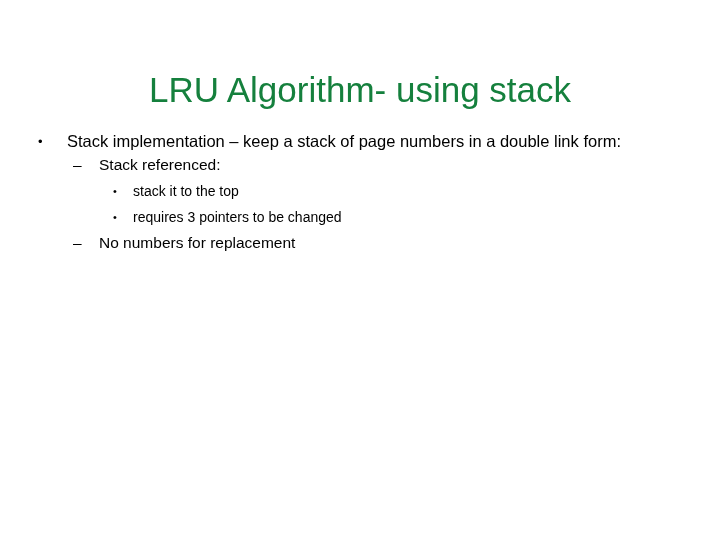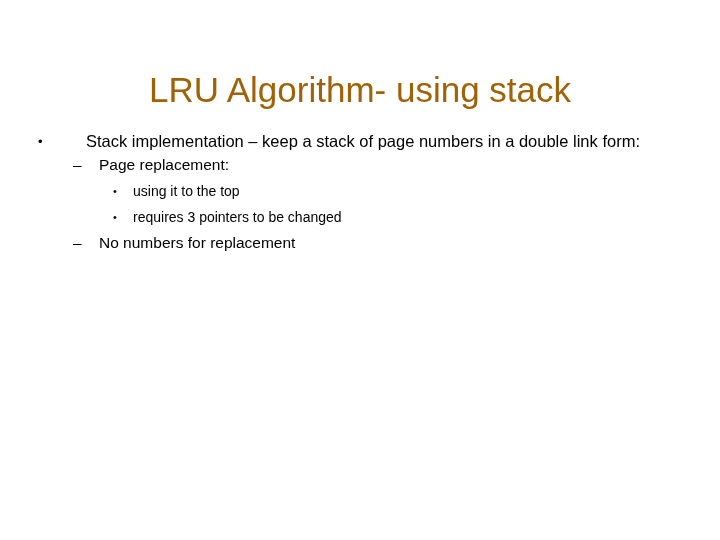--- a/index.html
+++ b/index.html
@@ -27,21 +27,21 @@
   .slide-title {
     position: absolute;
     left: 0;
     top: 46px;
     width: 720px;
     text-align: center;
     font-size: 35px;
     line-height: 42px;
     font-weight: normal;
     letter-spacing: 0px;
-    color: #a16207;
+    color: #15803d;
     white-space: nowrap;
   }
 
   
   .slide-body {
     position: absolute;
     left: 0;
     top: 131px;
     width: 720px;
   }
@@ -67,21 +67,21 @@
     font-size: 16.5px;
     line-height: 21px;
     margin-bottom: 0px;
   }
   .lvl1 .marker {
     left: 38px;
     font-size: 13px;
     line-height: 21px;
   }
   .lvl1 .btext {
-    margin-left: 86px;
+    margin-left: 67px;
     margin-right: 58px;
   }
 
   
   .lvl2 {
     font-size: 15.5px;
     line-height: 26px;
   }
   .lvl2 .marker {
     left: 73px;
@@ -117,26 +117,26 @@
 
   <div class="slide-body">
 
     <div class="bullet-row lvl1">
       <span class="marker">•</span>
       <span class="btext">Stack implementation – keep a stack of page numbers in a double link form:</span>
     </div>
 
     <div class="bullet-row lvl2">
       <span class="marker">–</span>
-      <span class="btext">Page replacement:</span>
+      <span class="btext">Stack referenced:</span>
     </div>
 
     <div class="bullet-row lvl3">
       <span class="marker">•</span>
-      <span class="btext">using it to the top</span>
+      <span class="btext">stack it to the top</span>
     </div>
 
     <div class="bullet-row lvl3">
       <span class="marker">•</span>
       <span class="btext">requires 3 pointers to be changed</span>
     </div>
 
     <div class="bullet-row lvl2">
       <span class="marker">–</span>
       <span class="btext">No numbers for replacement</span>

